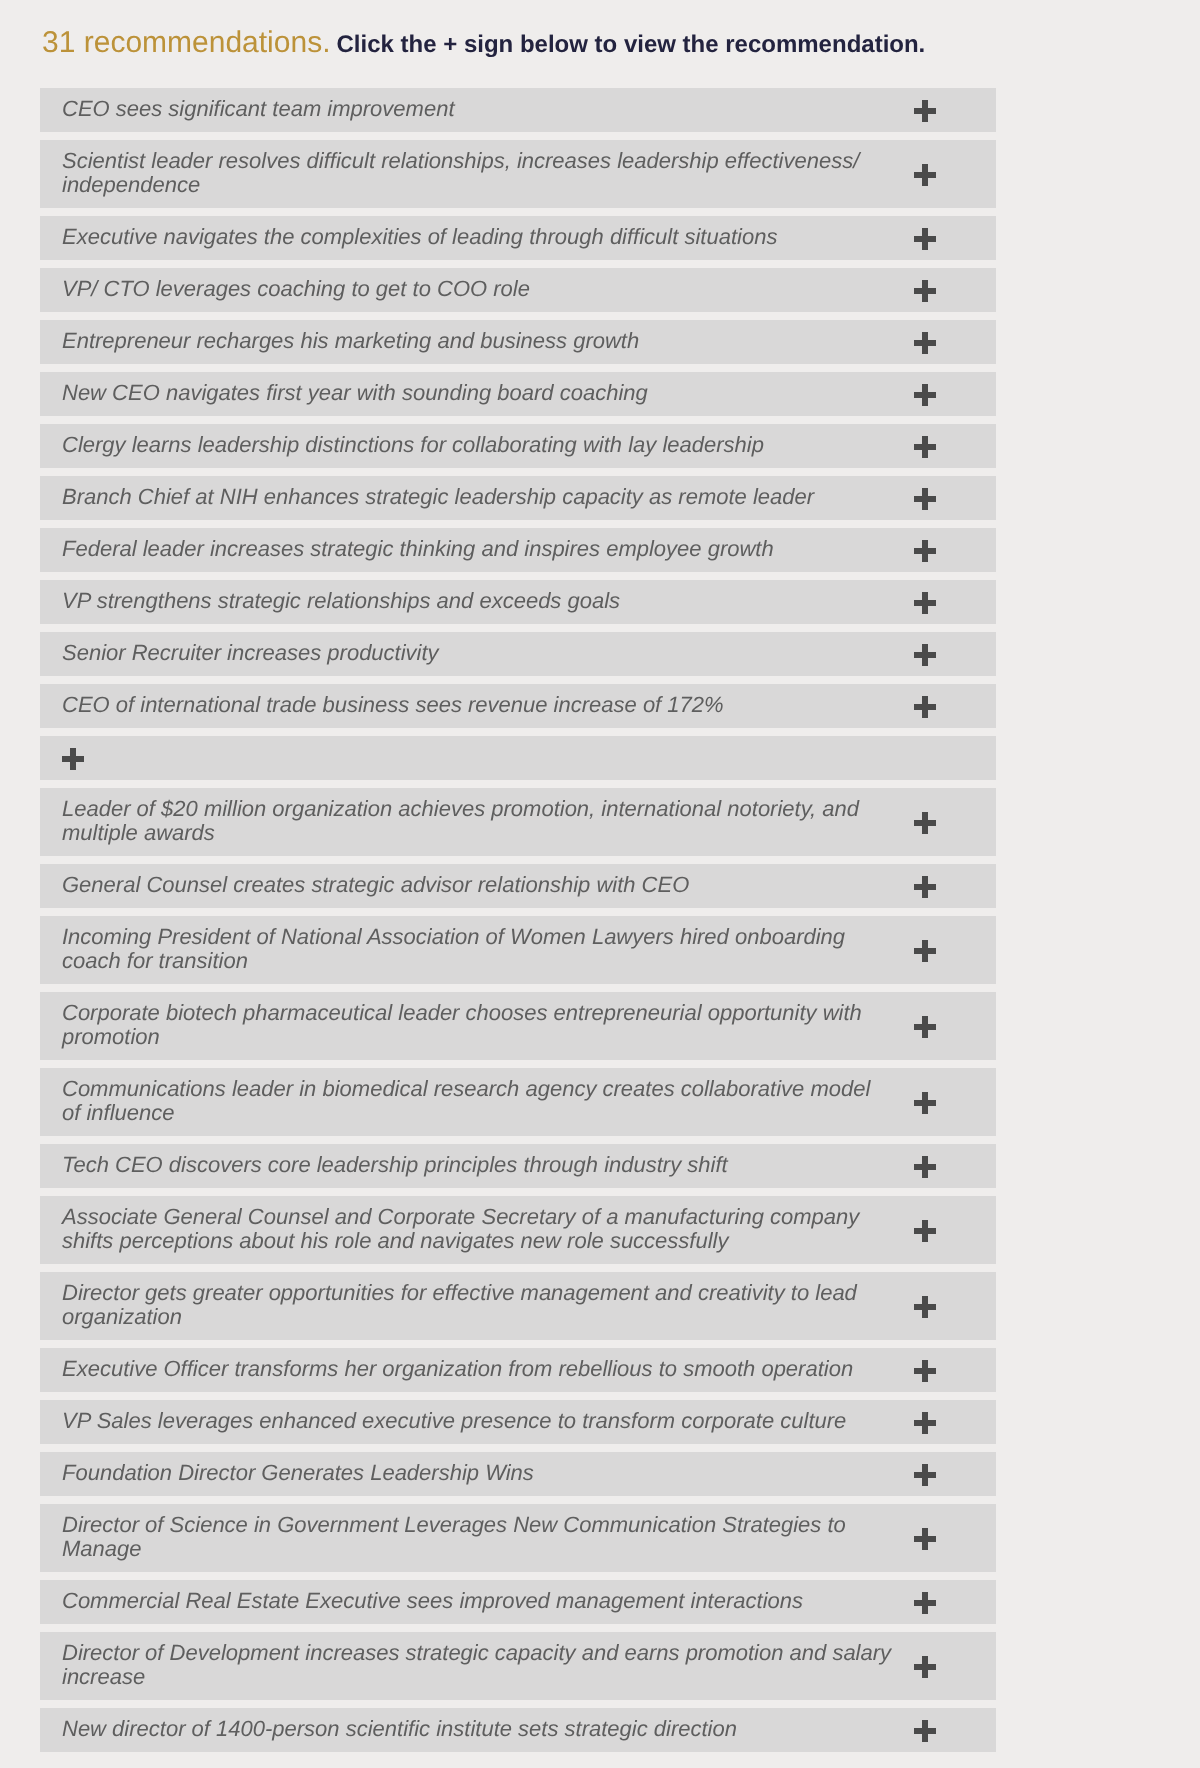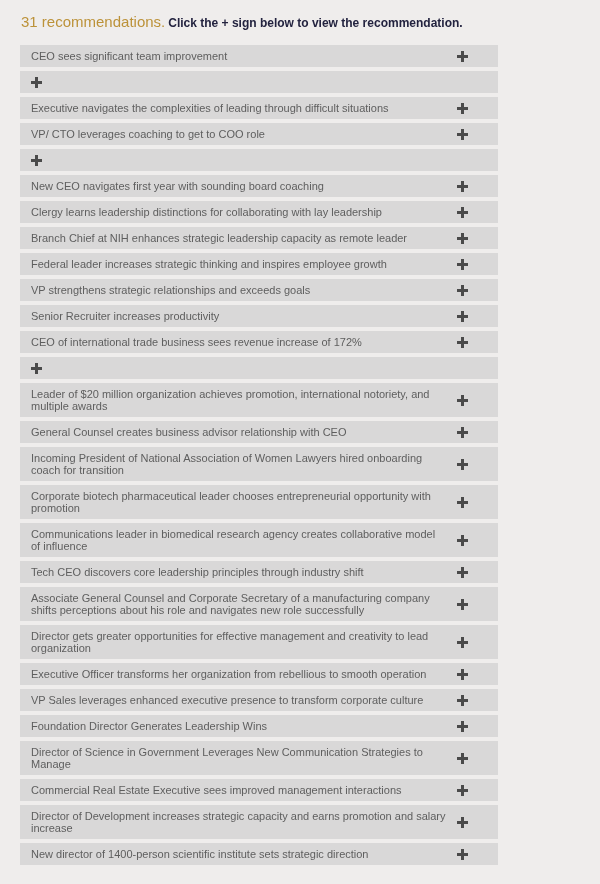--- a/index.html
+++ b/index.html
@@ -45,20 +45,21 @@
     padding:5px 30px 5px 11px;
     min-height:22px;
     cursor:pointer;
   }
   .row-label{
     color:var(--row-text);
     font-size:11px;
     line-height:12px;
     padding-right:10px;
     flex:1 1 auto;
+    font-style:italic;
   }
   .plus-icon{
     position:relative;
     width:11px;
     height:11px;
     flex:0 0 auto;
   }
   .plus-icon::before{
     content:"";
     position:absolute;
@@ -82,34 +83,36 @@
     <span class="title">31 recommendations.</span><span class="instruction">Click the + sign below to view the recommendation.</span>
   </div>
 
   <div class="accordion" id="accordion">
   <div class="row">
     <span class="row-label">CEO sees significant team improvement</span>
     <span class="plus-icon"></span>
   </div>
 
   <div class="row">
+    <span class="row-label">Scientist leader resolves difficult relationships, increases leadership effectiveness/ independence</span>
     <span class="plus-icon"></span>
   </div>
 
   <div class="row">
     <span class="row-label">Executive navigates the complexities of leading through difficult situations</span>
     <span class="plus-icon"></span>
   </div>
 
   <div class="row">
     <span class="row-label">VP/ CTO leverages coaching to get to COO role</span>
     <span class="plus-icon"></span>
   </div>
 
   <div class="row">
+    <span class="row-label">Entrepreneur recharges his marketing and business growth</span>
     <span class="plus-icon"></span>
   </div>
 
   <div class="row">
     <span class="row-label">New CEO navigates first year with sounding board coaching</span>
     <span class="plus-icon"></span>
   </div>
 
   <div class="row">
     <span class="row-label">Clergy learns leadership distinctions for collaborating with lay leadership</span>
@@ -146,21 +149,21 @@
     <span class="plus-icon"></span>
   </div>
 
   <div class="row">
     <span class="row-label">Leader of $20 million organization achieves promotion, international notoriety, and multiple awards</span>
     <span class="plus-icon"></span>
   </div>
 
 
   <div class="row">
-    <span class="row-label">General Counsel creates business advisor relationship with CEO</span>
+    <span class="row-label">General Counsel creates strategic advisor relationship with CEO</span>
     <span class="plus-icon"></span>
   </div>
 
   <div class="row">
     <span class="row-label">Incoming President of National Association of Women Lawyers hired onboarding coach for transition</span>
     <span class="plus-icon"></span>
   </div>
 
   <div class="row">
     <span class="row-label">Corporate biotech pharmaceutical leader chooses entrepreneurial opportunity with promotion</span>

